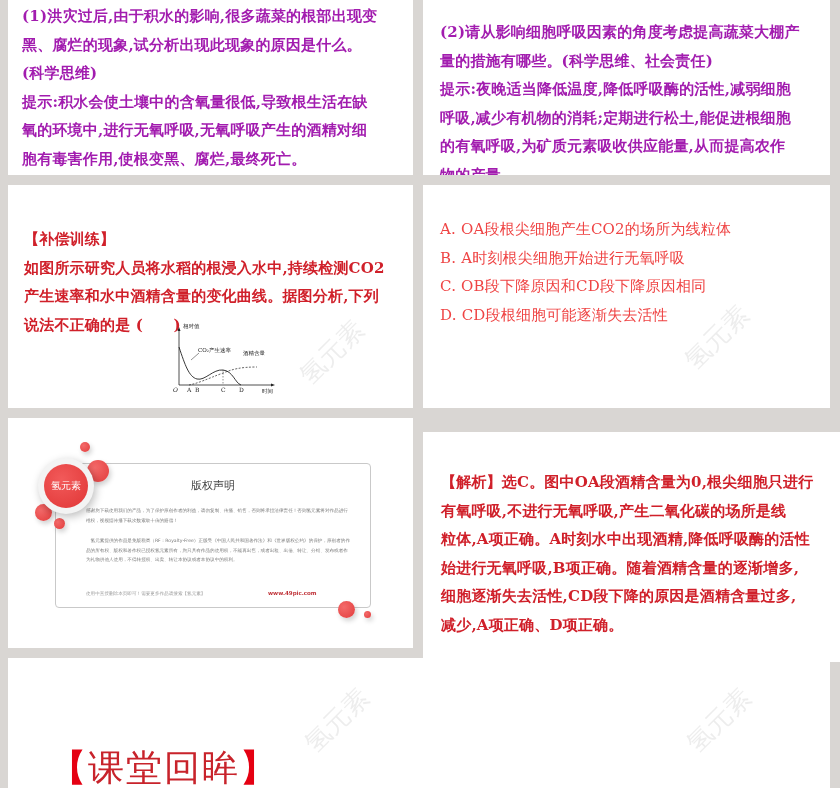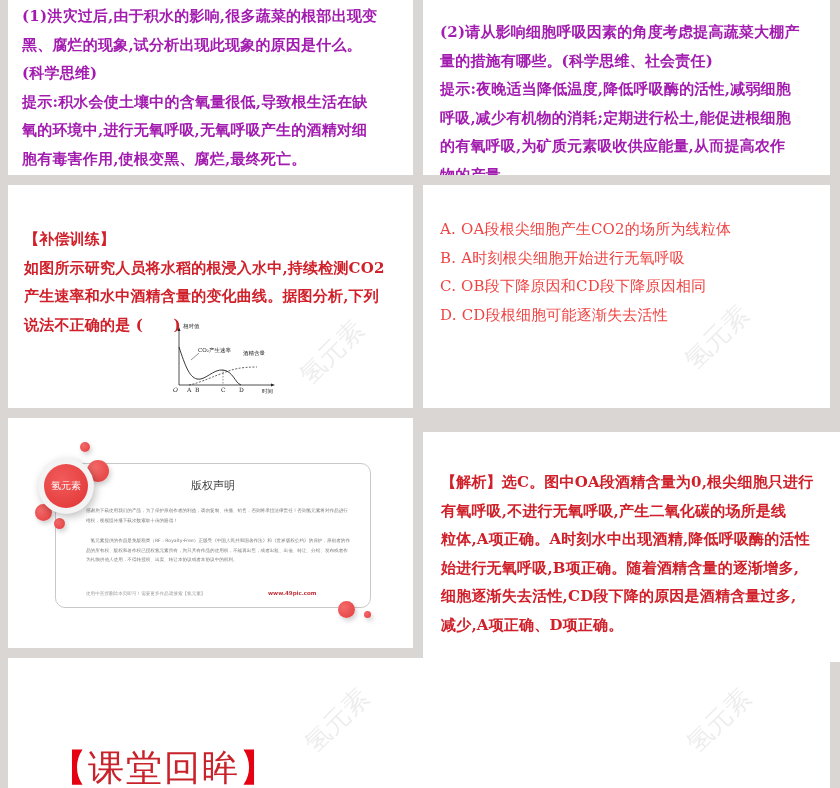--- a/index.html
+++ b/index.html
@@ -24,21 +24,21 @@
       position: absolute; font-family: "DejaVu Sans", sans-serif; font-size: 26px;
       color: rgba(0,0,0,0.07); transform: rotate(-45deg); white-space: nowrap; pointer-events: none;
     }
 
     
     .chart { position: absolute; left: 163px; top: 140px; width: 110px; height: 70px; }
 
     
     .cp-frame {
       position: absolute; left: 47px; top: 45px; width: 316px; height: 145px;
-      border: 1px solid #c9c9c9; border-radius: 10px; background: #fff; padding-left: 28px;
+      border: 1px solid #c9c9c9; border-radius: 4px; background: #fff; padding-left: 28px;
     }
     .cp-title { position: absolute; top: 14px; left: 0; width: 100%; text-align: center;
       font-family: "DejaVu Sans", sans-serif; font-size: 11px; color: #444; }
     .cp-p { position: absolute; left: 30px; width: 265px; font-family: "DejaVu Sans", sans-serif;
       font-size: 4.6px; line-height: 9.5px; color: #7a7a7a; white-space: normal; }
     .cp-foot { position: absolute; left: 30px; top: 127px; font-family: "DejaVu Sans", sans-serif; font-size: 4.6px; color: #9a9a9a; }
     .cp-url { position: absolute; left: 212px; top: 126px; font-family: "DejaVu Sans", sans-serif; font-size: 5.5px; color: #c0343a; font-weight: bold; }
     .dot { position: absolute; border-radius: 50%; background: radial-gradient(circle at 35% 35%, #f46a6a, #e23c3c); box-shadow: 2px 3px 5px rgba(0,0,0,0.18); }
     .badge-ring { position: absolute; left: 30px; top: 40px; width: 56px; height: 56px; border-radius: 50%;
       background: #f3f3f3; box-shadow: 2px 3px 8px rgba(0,0,0,0.25); }

